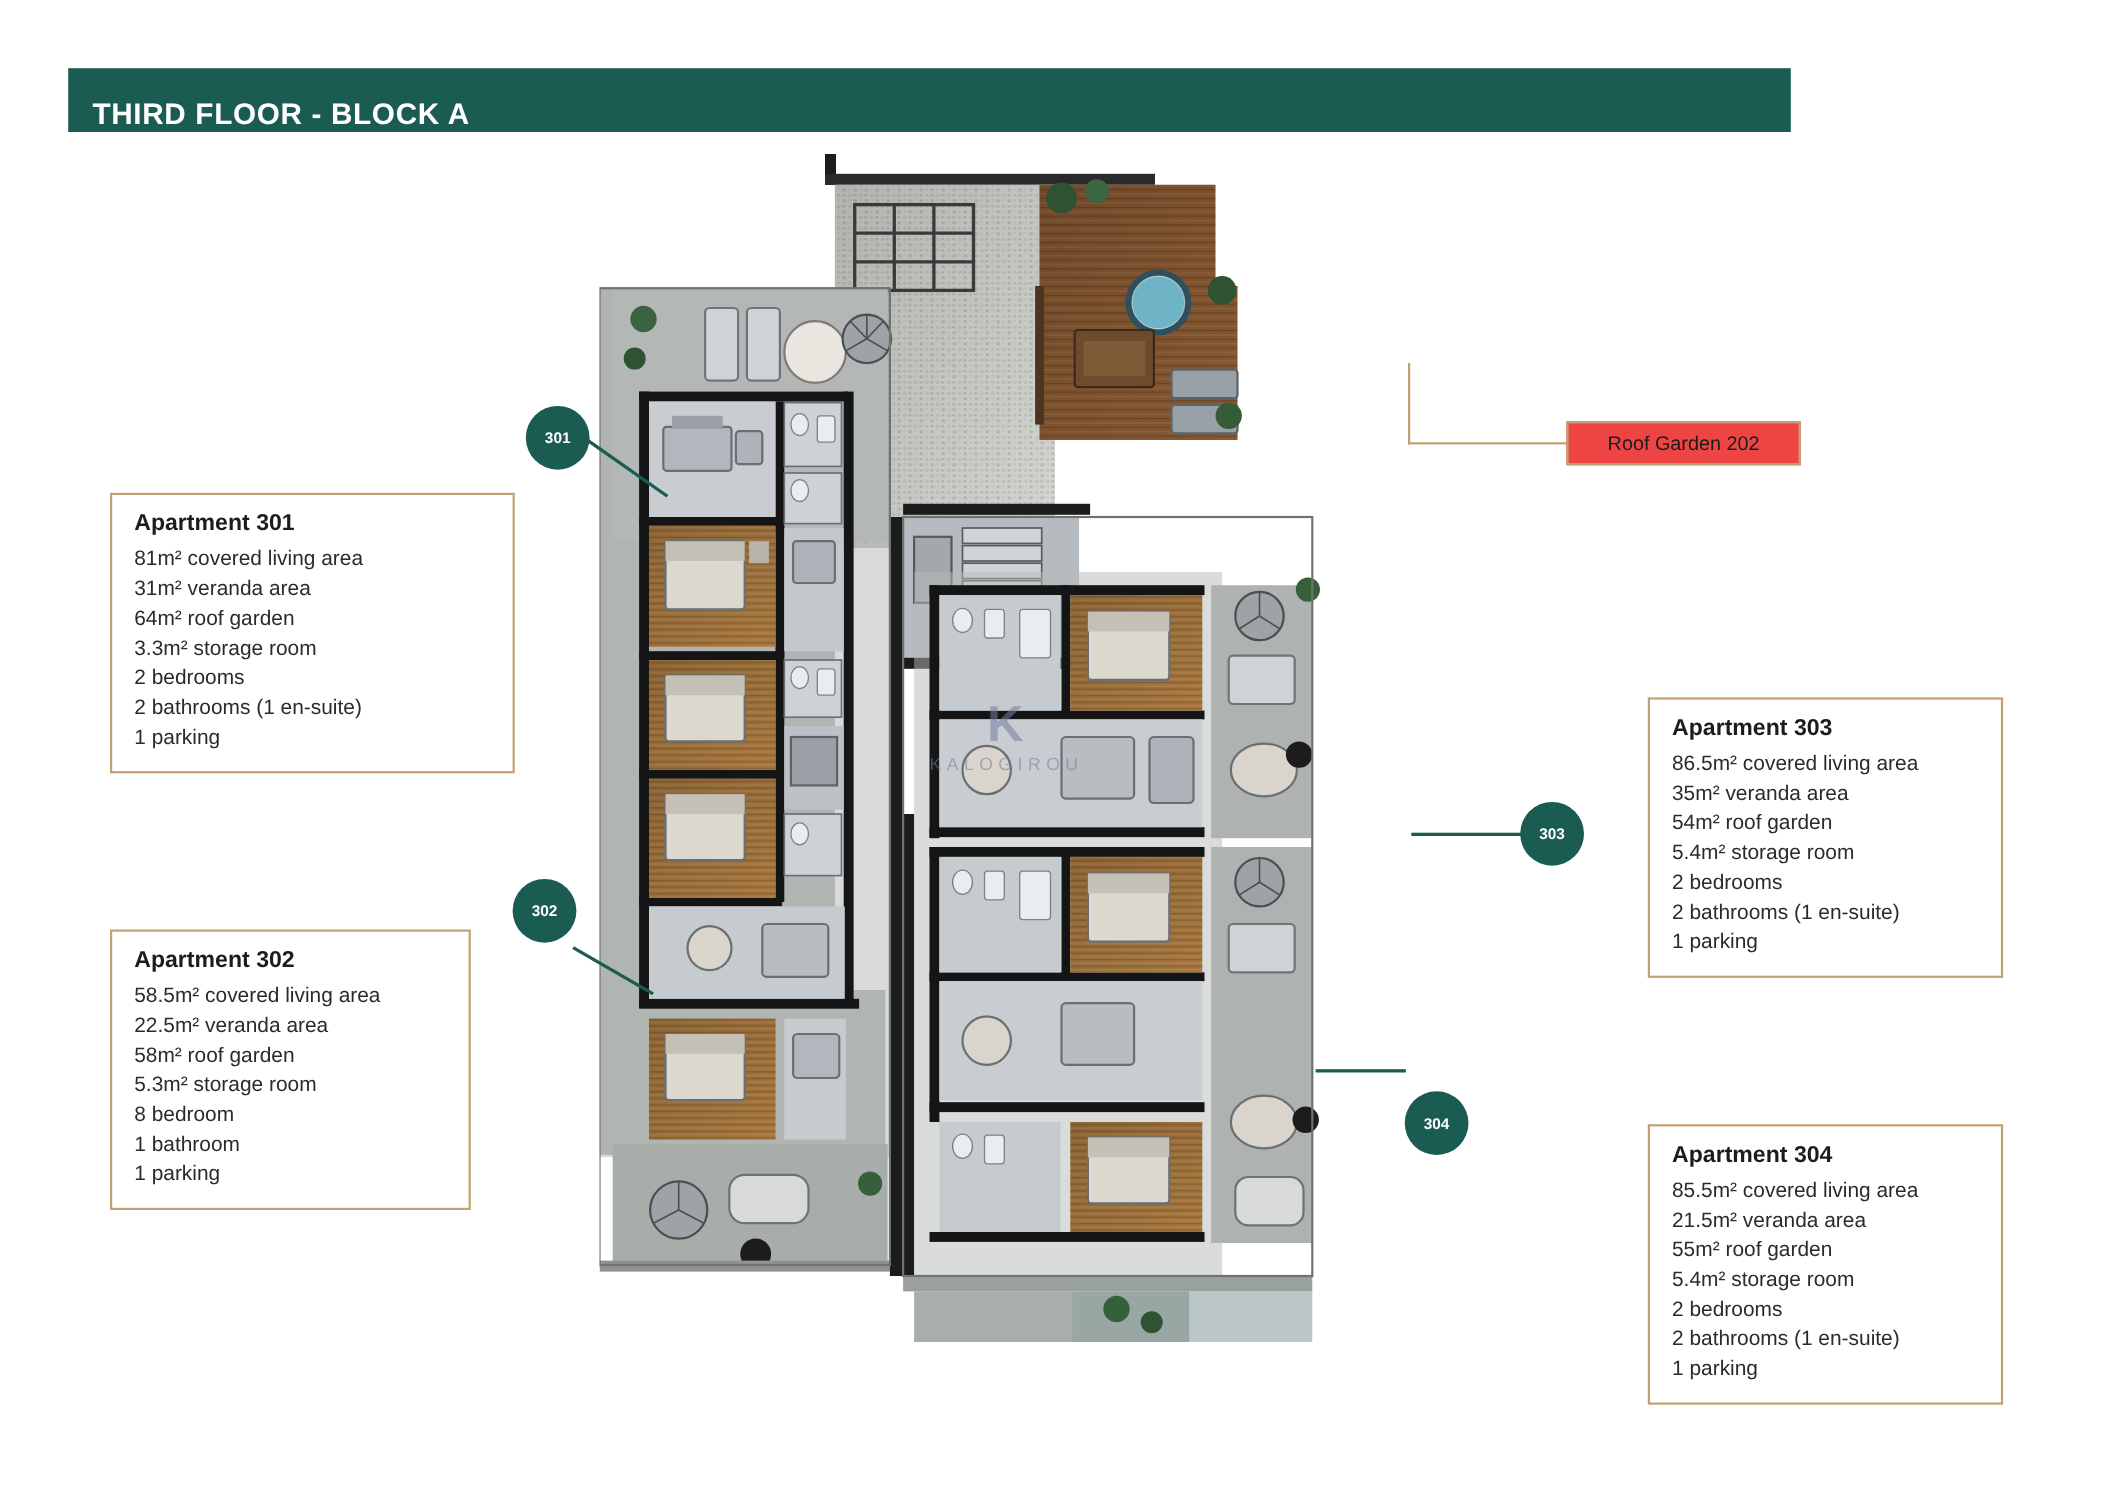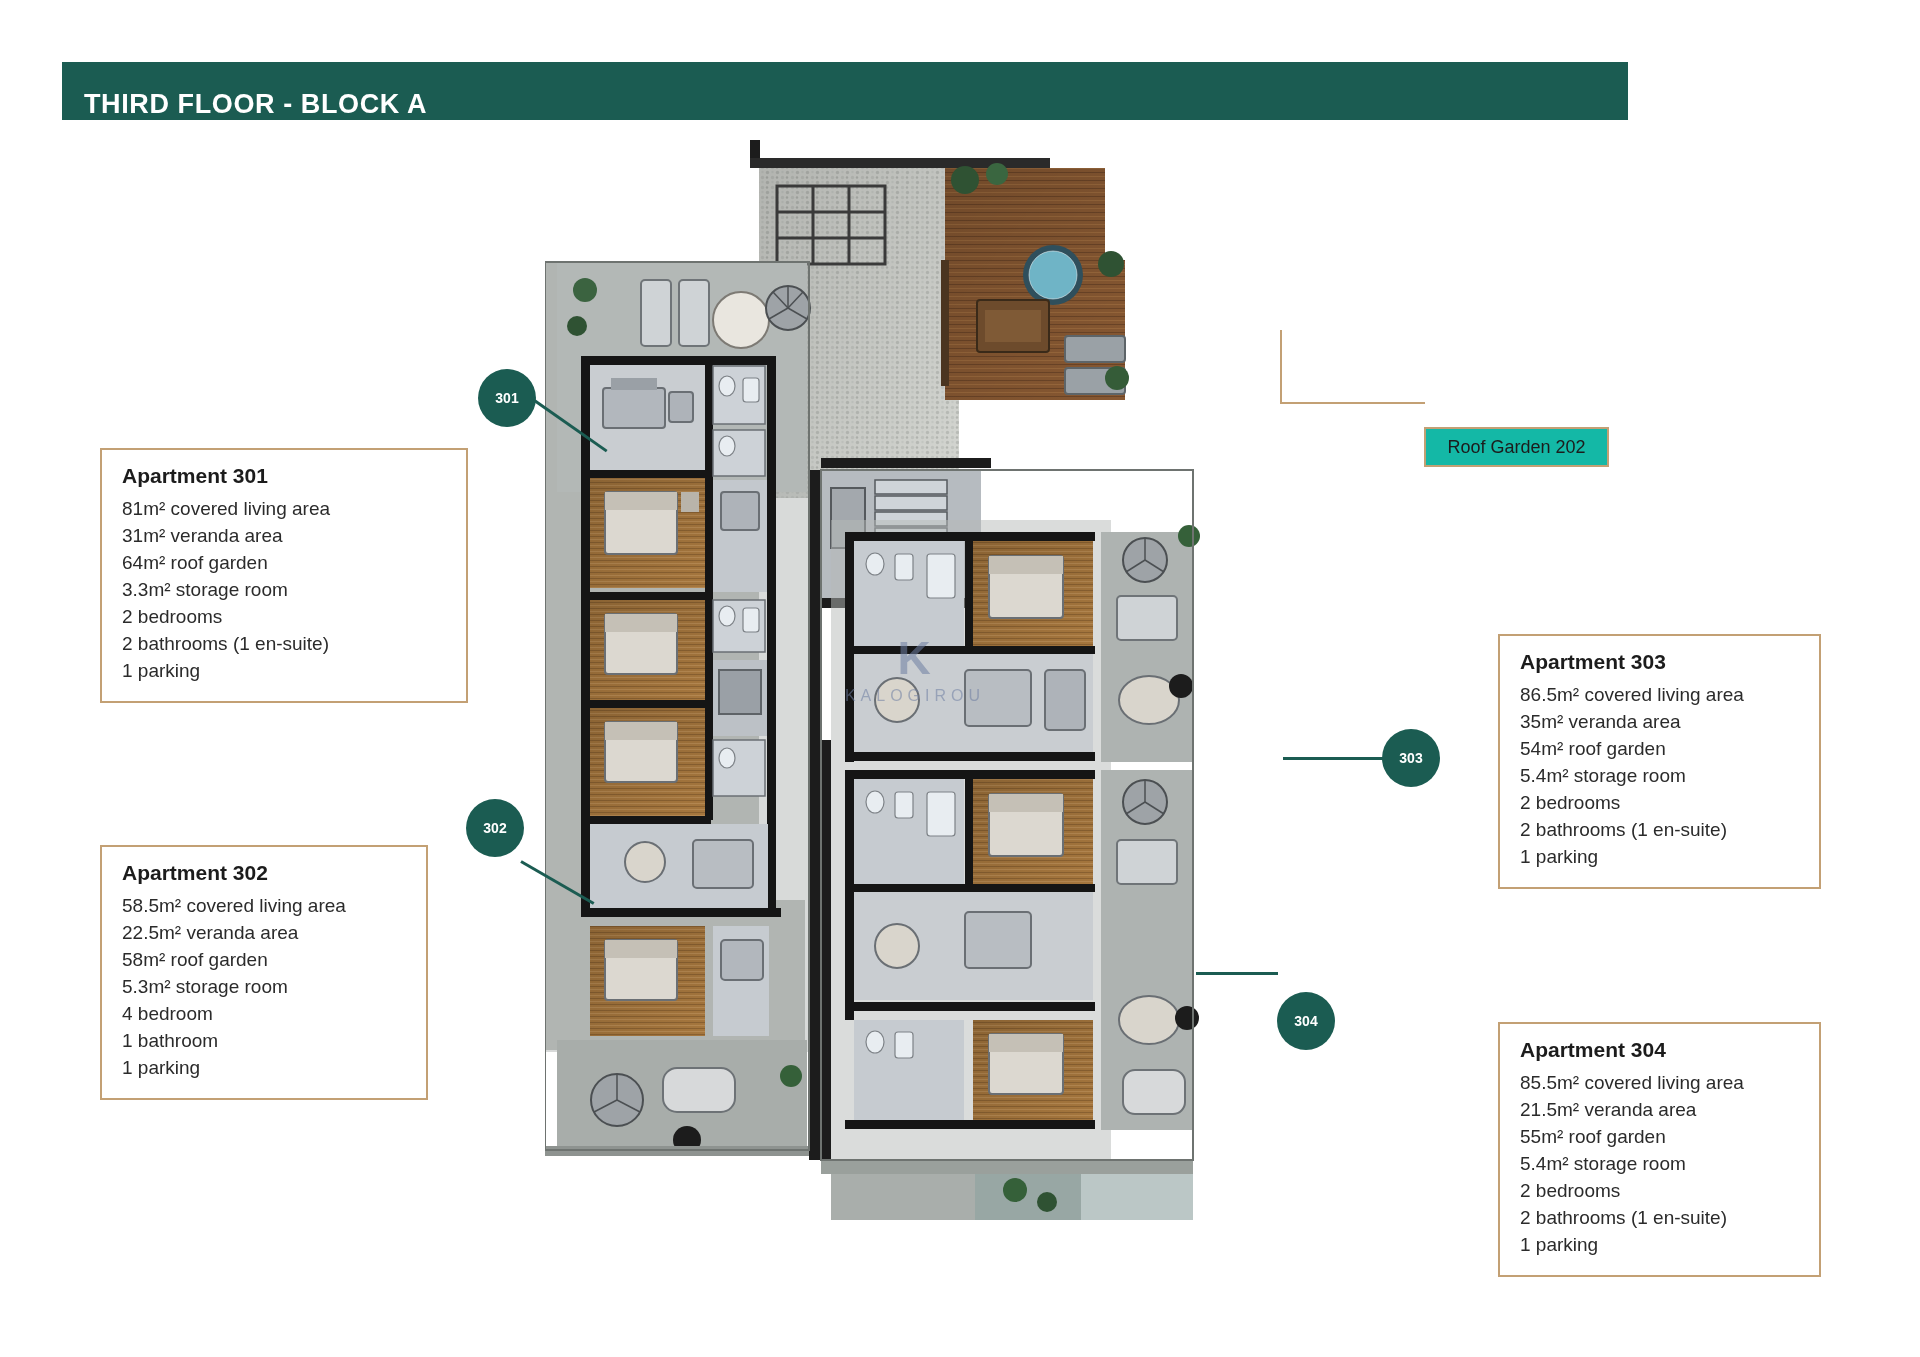--- a/index.html
+++ b/index.html
@@ -58,29 +58,28 @@
   #card-301 { left: 100px; top: 448px; width: 368px; }
   #card-302 { left: 100px; top: 845px; width: 328px; }
   #card-303 { left: 1498px; top: 634px; width: 323px; }
   #card-304 { left: 1498px; top: 1022px; width: 323px; }
 
   
   #roof-garden-label {
     position: absolute;
     left: 1424px;
     top: 383px;
-    width: 185px;
+    width: 213px;
     height: 40px;
     border: 2px solid #c3a074;
-    background: #14b8a6;
+    background: #ef4444;
     box-sizing: border-box;
     display: flex;
     align-items: center;
     justify-content: center;
-    margin-top: 44px;
   }
   #roof-garden-label .rg-text {
     font-size: 18px;
     color: #1c1c1c;
   }
 
   
   .marker {
     position: absolute;
     width: 58px;
@@ -484,21 +483,21 @@
   <div class="card-line">2 bathrooms (1 en-suite)</div>
   <div class="card-line">1 parking</div>
 </div>
 
 <div class="info-card" id="card-302">
   <div class="card-title">Apartment 302</div>
   <div class="card-line">58.5m² covered living area</div>
   <div class="card-line">22.5m² veranda area</div>
   <div class="card-line">58m² roof garden</div>
   <div class="card-line">5.3m² storage room</div>
-  <div class="card-line">4 bedroom</div>
+  <div class="card-line">8 bedroom</div>
   <div class="card-line">1 bathroom</div>
   <div class="card-line">1 parking</div>
 </div>
 
 <div class="info-card" id="card-303">
   <div class="card-title">Apartment 303</div>
   <div class="card-line">86.5m² covered living area</div>
   <div class="card-line">35m² veranda area</div>
   <div class="card-line">54m² roof garden</div>
   <div class="card-line">5.4m² storage room</div>

